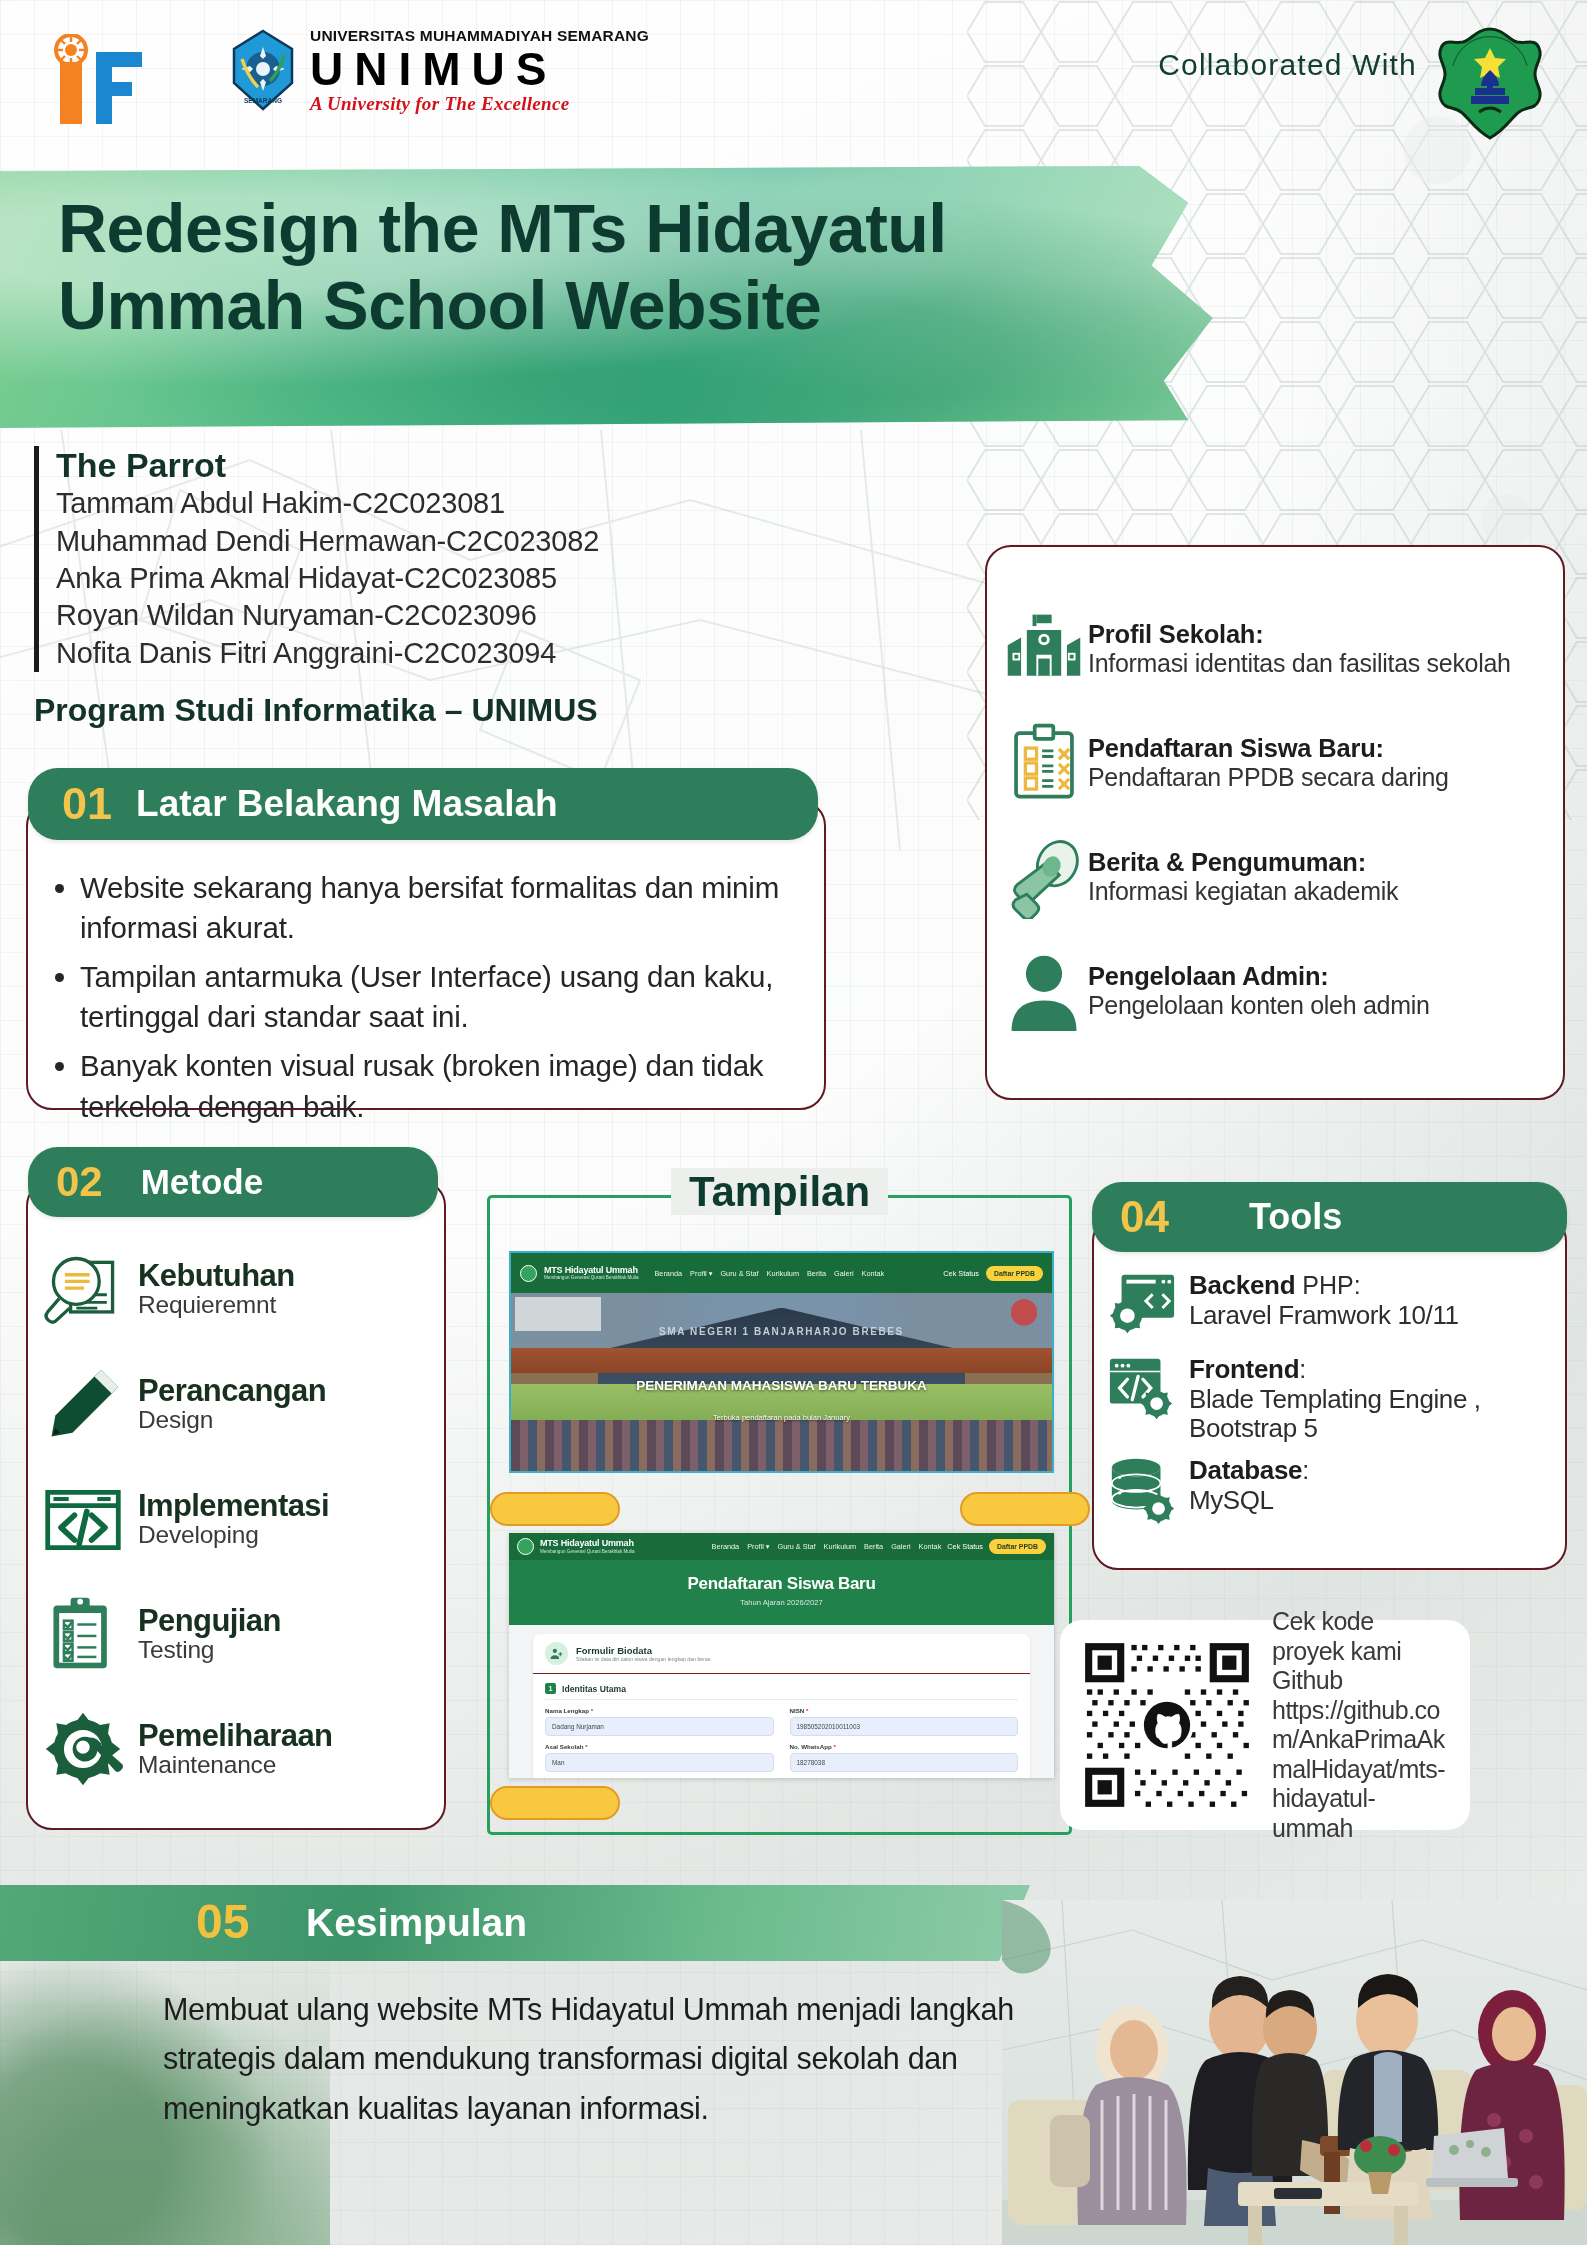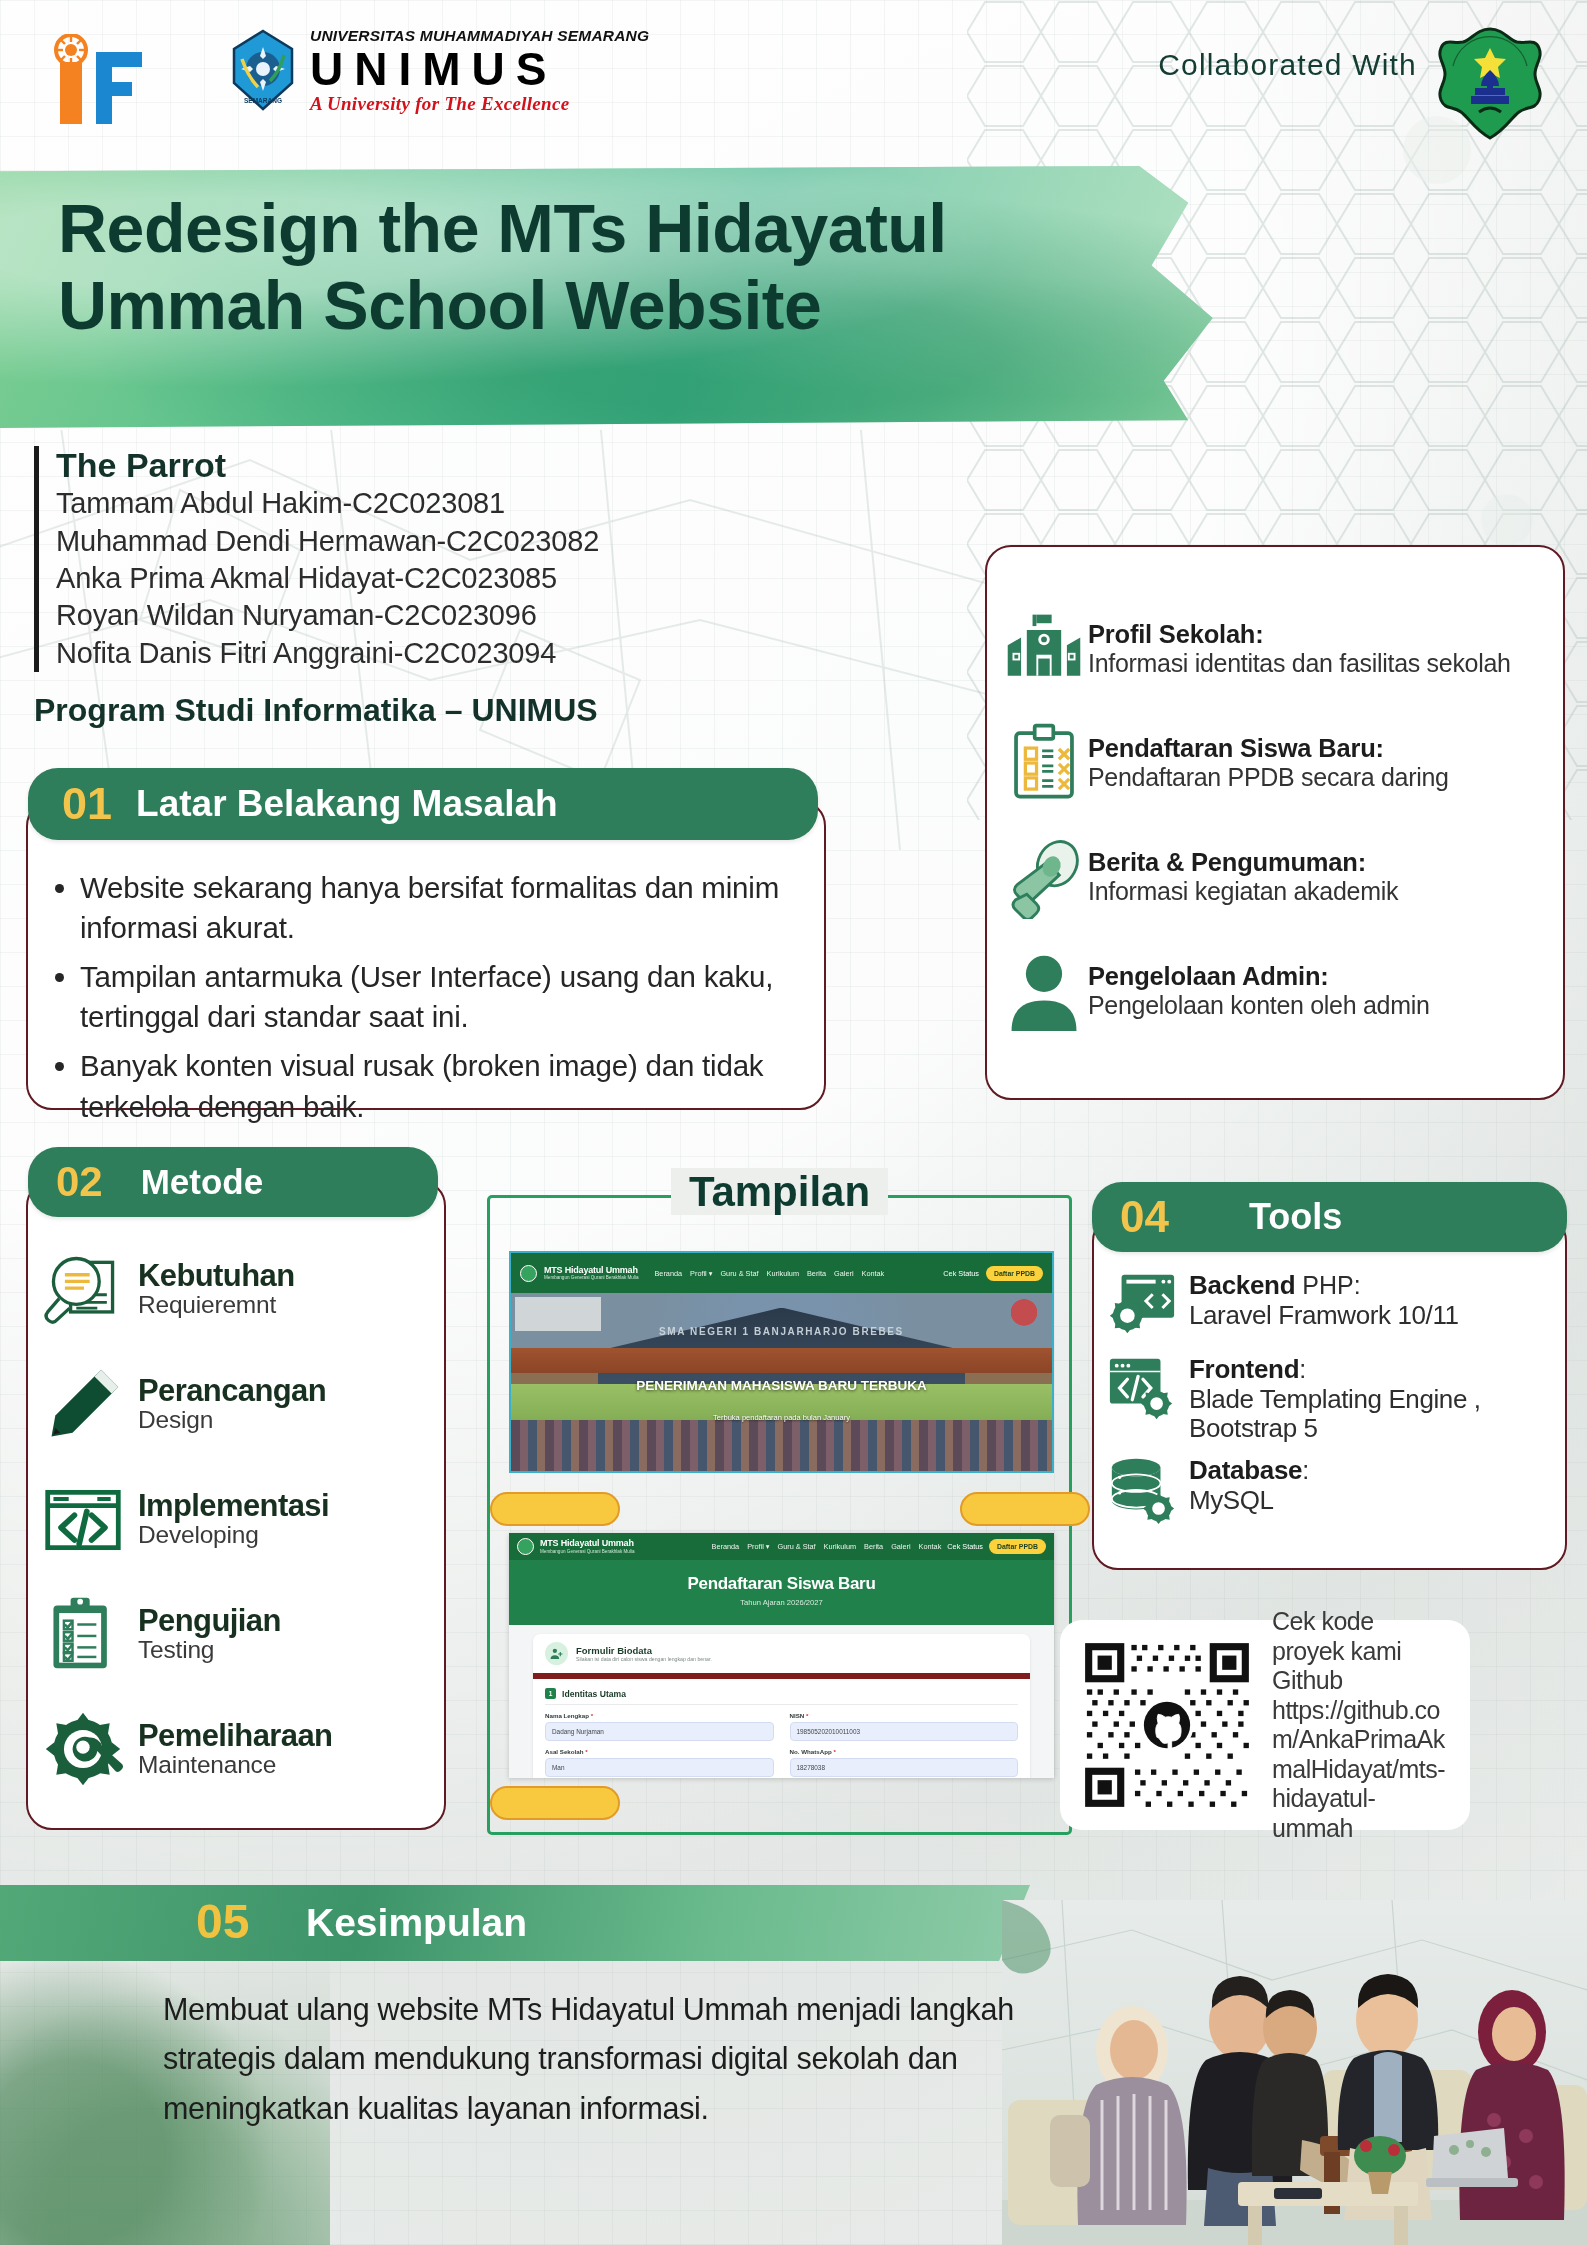--- a/index.html
+++ b/index.html
@@ -33,21 +33,21 @@
     position:absolute; left:0; top:430px; width:1000px; height:420px;
     opacity:.28; pointer-events:none;
   }
 
   
   .header{ position:absolute; left:0; top:0; width:100%; height:168px; z-index:6;}
   .logo-if{ position:absolute; left:52px; top:34px; width:105px; height:95px;}
   .logo-unimus{ position:absolute; left:228px; top:28px; display:flex; align-items:center; gap:12px;}
   .unimus-shield{ width:70px; height:82px; }
   .unimus-txt{ display:flex; flex-direction:column; line-height:1;}
-  .unimus-top{ font-size:15.5px; font-weight:700; letter-spacing:.2px; color:#111; white-space:nowrap;font-style:italic; }
+  .unimus-top{ font-size:15.5px; font-weight:700; letter-spacing:.2px; color:#111; white-space:nowrap; }
   .unimus-big{ font-size:46px; font-weight:800; letter-spacing:11px; color:#000; margin-top:2px;}
   .unimus-tag{ font-family:"Liberation Serif", serif; font-style:italic; font-weight:700;
                font-size:19px; color:#d4111b; margin-top:2px; letter-spacing:.3px;}
   .collab{ position:absolute; right:170px; top:48px; font-size:30px; color:#133d33; letter-spacing:1.2px;}
   .logo-mts{ position:absolute; right:38px; top:26px; width:118px; height:122px;}
 
   
   .title-wrap{ position:absolute; left:0; top:166px; width:1225px; height:262px; z-index:5;}
   .title-bg{ position:absolute; inset:0;
     background:
@@ -161,21 +161,21 @@
   .hero .badge78{ position:absolute; right:6px; top:5px; width:44px; height:36px;
      background:radial-gradient(circle at 50% 40%, #cf4040 0 42%, transparent 44%); opacity:.85;}
 
   
   .f-nav{ background:#186c3a; height:27px; display:flex; align-items:center; padding:0 8px; gap:6px;}
   .f-hero{ background:#21814b; padding:14px 0 18px; text-align:center;}
   .f-hero b{ display:block; font-size:17px; color:#fff; font-weight:800; letter-spacing:-.3px;}
   .f-hero span{ display:block; font-size:7.6px; color:#d8ecdf; margin-top:4px;}
   .f-body{ background:#f3f5f7; padding:9px 24px 6px;}
   .f-card{ background:#fff; border-radius:7px; box-shadow:0 1px 3px rgba(0,0,0,.10); overflow:hidden;}
-  .f-head{ display:flex; align-items:center; gap:8px; padding:8px 12px; border-bottom:6px solid #7f1d1d;}
+  .f-head{ display:flex; align-items:center; gap:8px; padding:8px 12px; border-bottom:1px solid #7f1d1d;}
   .f-avatar{ width:23px; height:23px; border-radius:50%; background:#d8f0e0;
      display:flex; align-items:center; justify-content:center;}
   .f-head b{ font-size:9.5px; color:#1b3b28; display:block;}
   .f-head span{ font-size:5.2px; color:#7d8a84; display:block;}
   .f-sec{ padding:9px 12px 0; display:flex; align-items:center; gap:6px;}
   .f-sec .n{ width:11px; height:11px; background:#21814b; color:#fff; font-size:6.5px;
      display:flex; align-items:center; justify-content:center; border-radius:2px; font-weight:700;}
   .f-sec b{ font-size:8.6px; color:#1b3b28;}
   .f-rule{ margin:5px 12px 0; height:1px; background:#e8eaec;}
   .f-grid{ display:grid; grid-template-columns:1fr 1fr; gap:7px 16px; padding:7px 12px 10px;}

